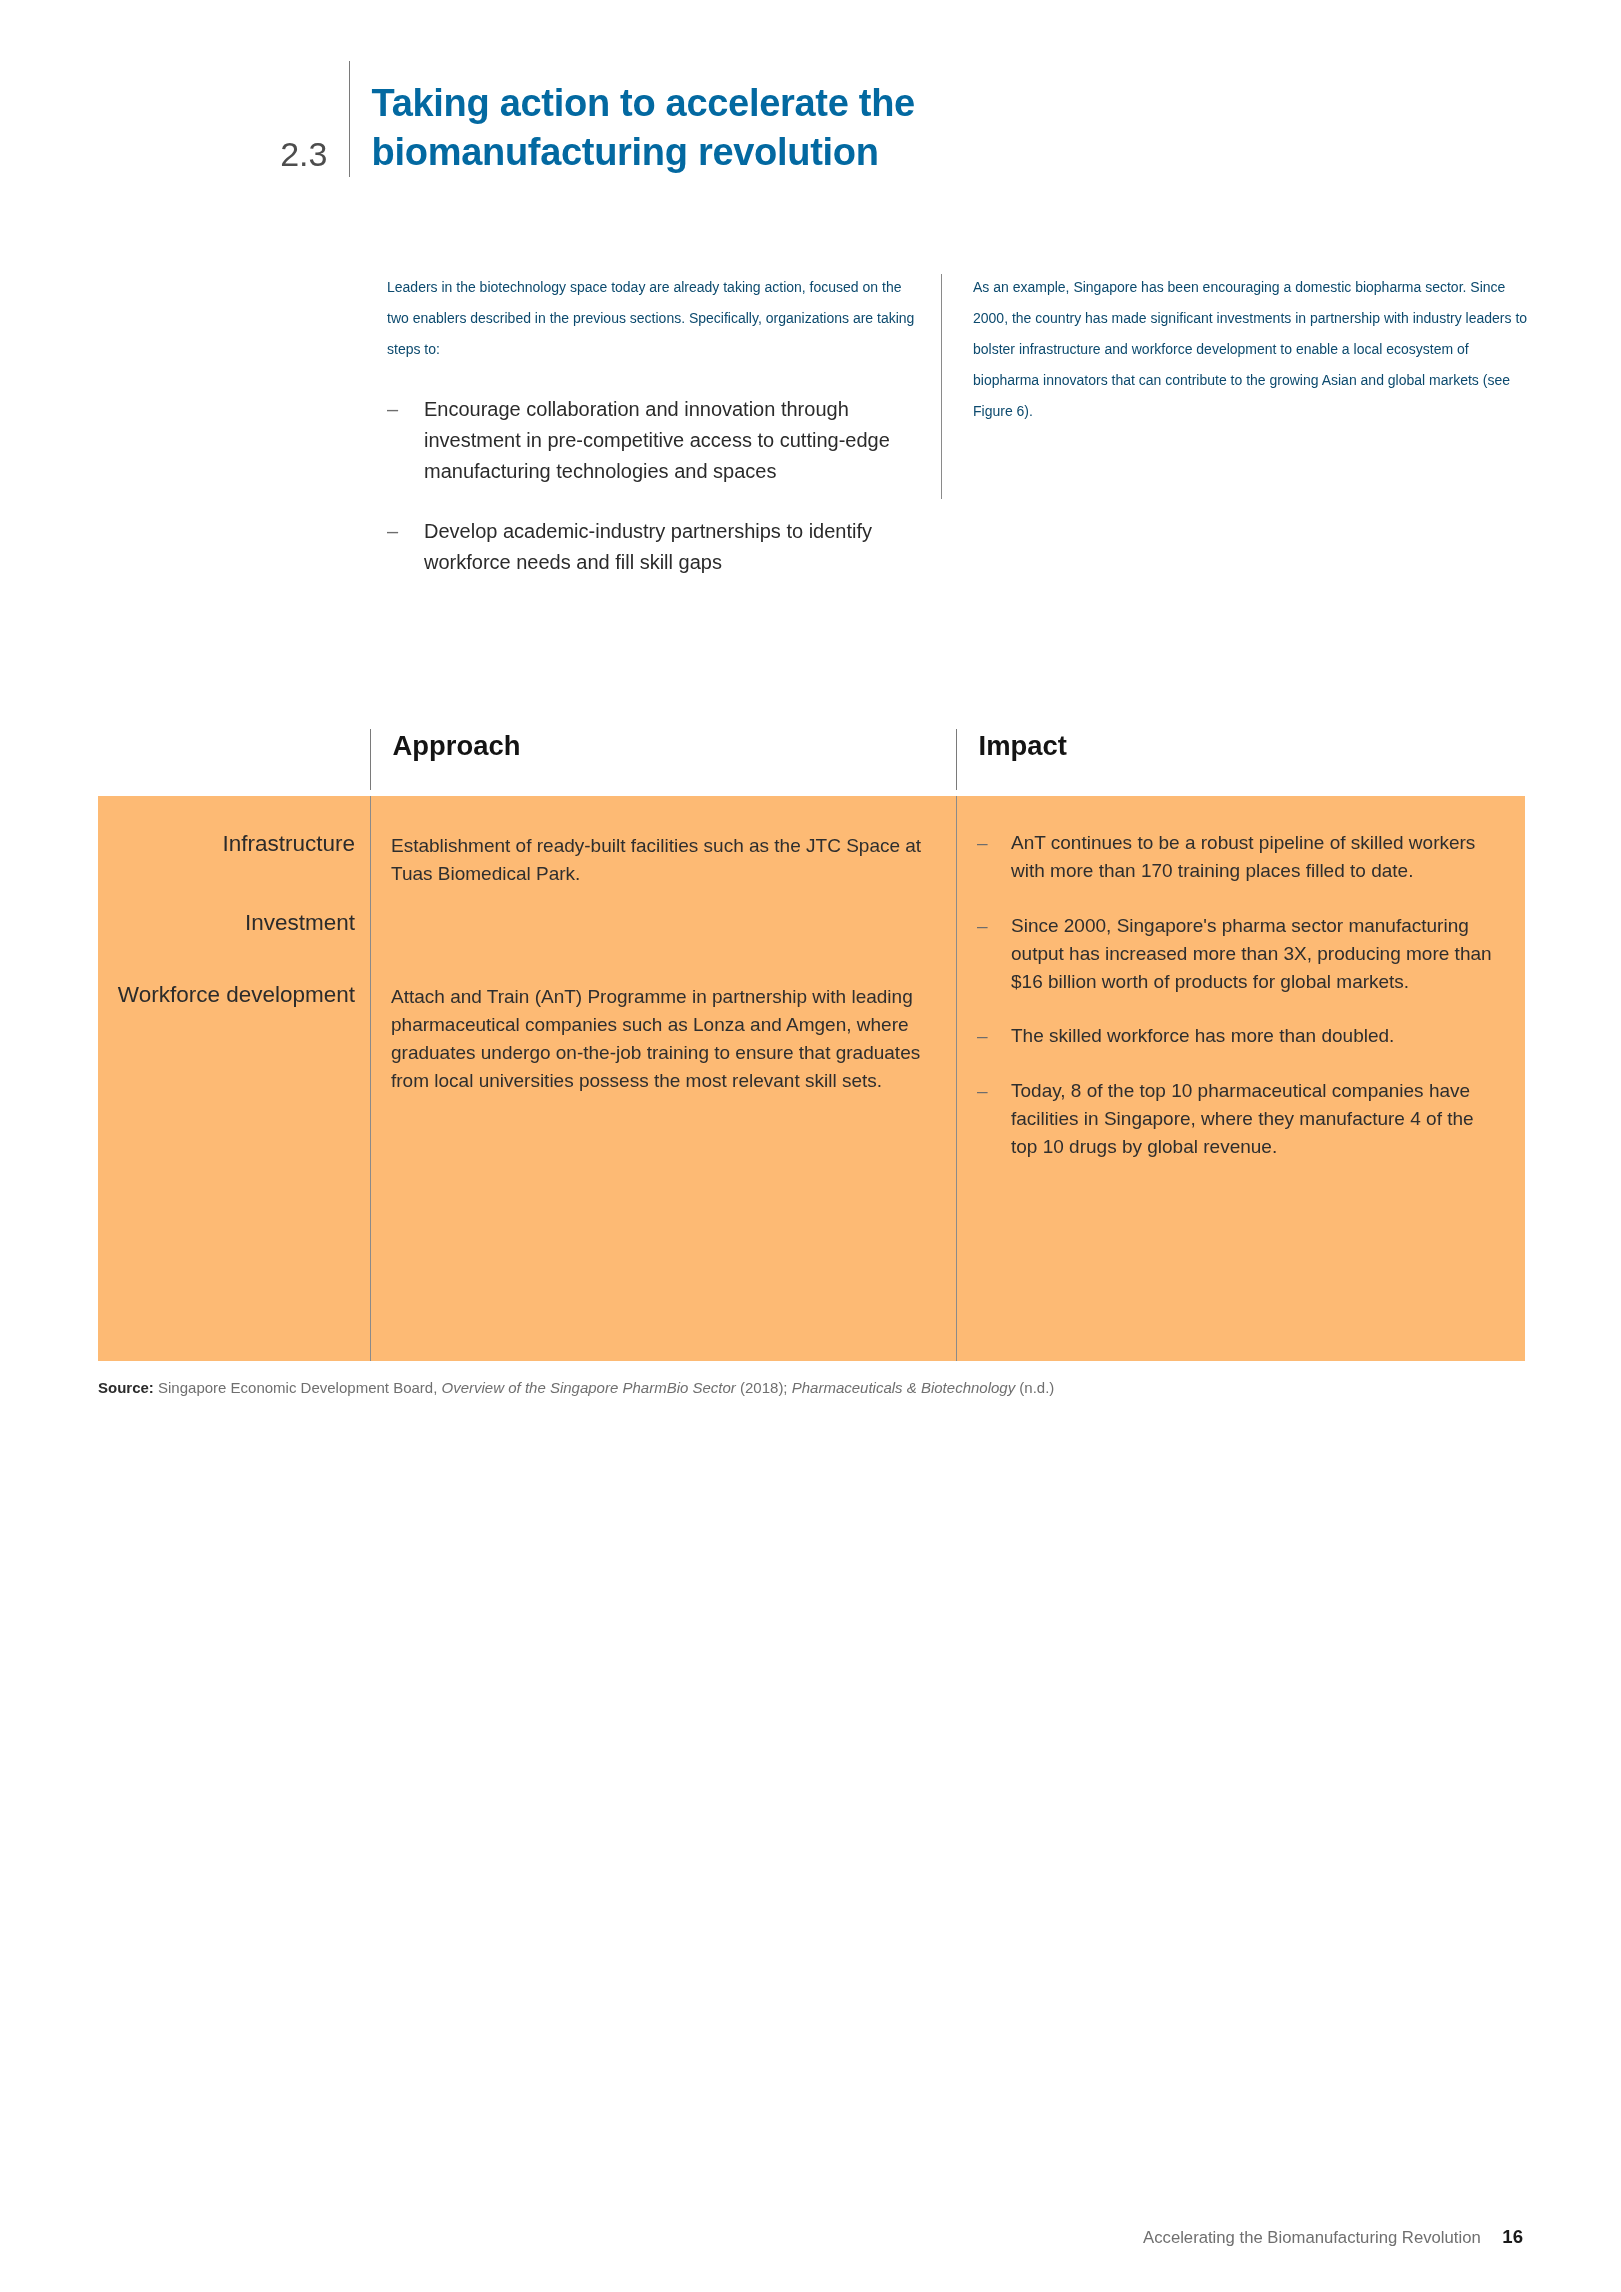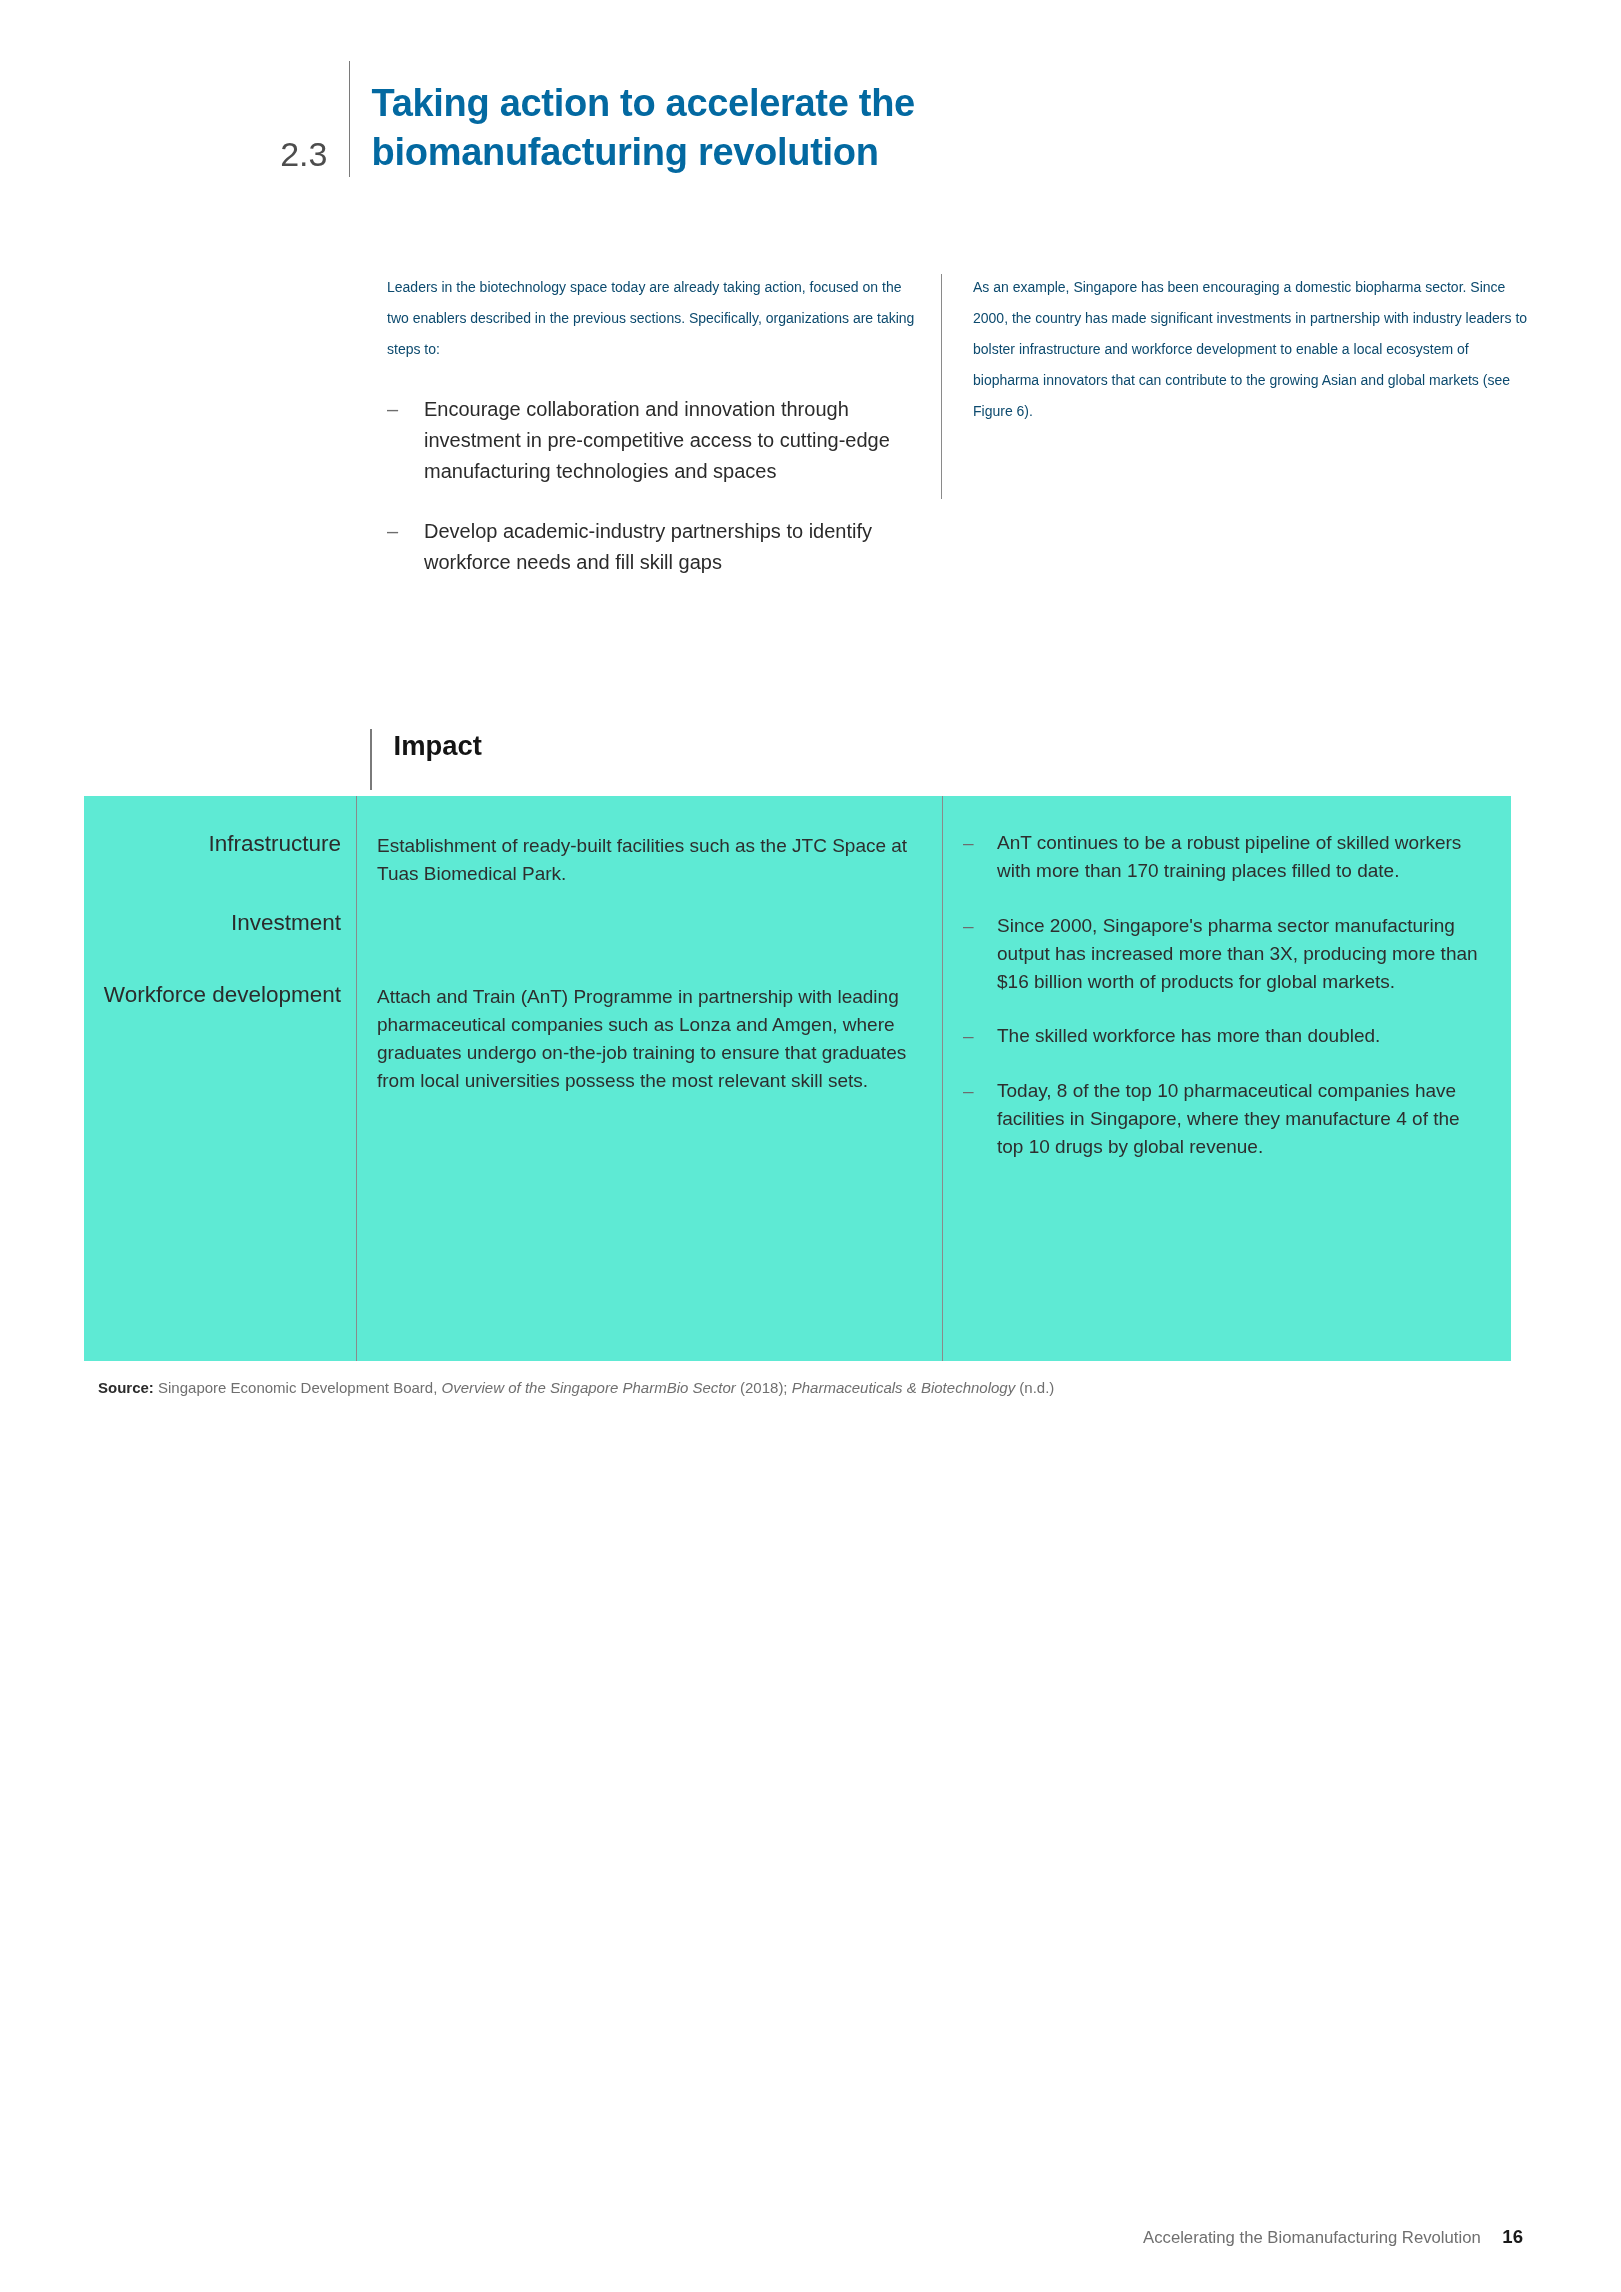--- a/index.html
+++ b/index.html
@@ -173,25 +173,25 @@
     padding-left: 21.6px;
     font-size: 27.4px;
     font-weight: 700;
     color: #141414;
     line-height: 33px;
   }
 
   
   .figure-panel {
     position: absolute;
-    left: 84px;
+    left: 98px;
     top: 796px;
     width: 1427px;
     height: 565px;
-    background: #5eead4;
+    background: #fdba74;
   }
   .panel-rule {
     position: absolute;
     top: 0;
     width: 1px;
     height: 565px;
     background: #8a8a8a;
   }
   .panel-rule-left  { left: 272px; }
   .panel-rule-mid   { left: 858px; }
@@ -316,20 +316,21 @@
     </div>
     <div class="intro-divider"></div>
     <div class="intro-col-right">
       <div class="body-text">As an example, Singapore has been encouraging a domestic biopharma sector. Since 2000, the country has made significant investments in partnership with industry leaders to bolster infrastructure and workforce development to enable a local ecosystem of biopharma innovators that can contribute to the growing Asian and global markets (see Figure 6).</div>
     </div>
   </div>
 
 
   <div class="col-headers">
     <div class="col-head-left-rule"></div>
+    <div class="col-head-approach">Approach</div>
     <div class="col-head-mid-rule"></div>
     <div class="col-head-impact">Impact</div>
   </div>
 
   <div class="figure-panel">
     <div class="panel-rule panel-rule-left"></div>
     <div class="panel-rule panel-rule-mid"></div>
 
     <div class="row-labels">
       <div class="row-label row-label-0">Infrastructure</div>

